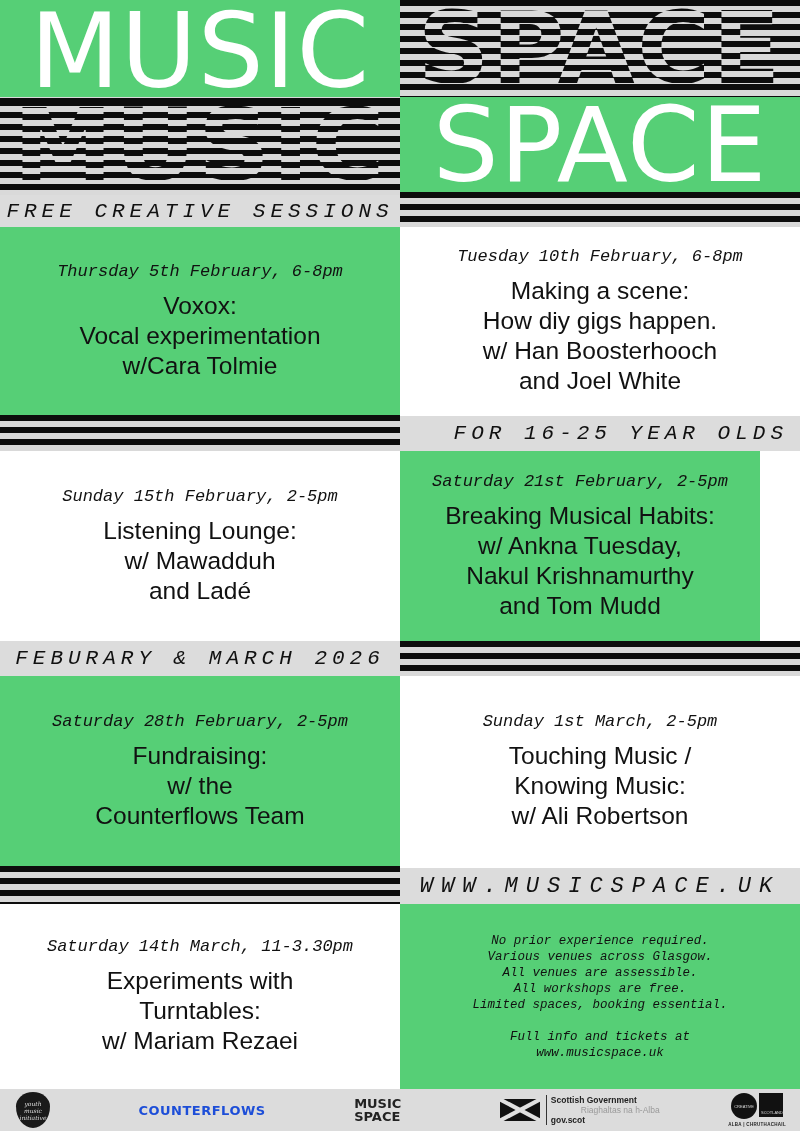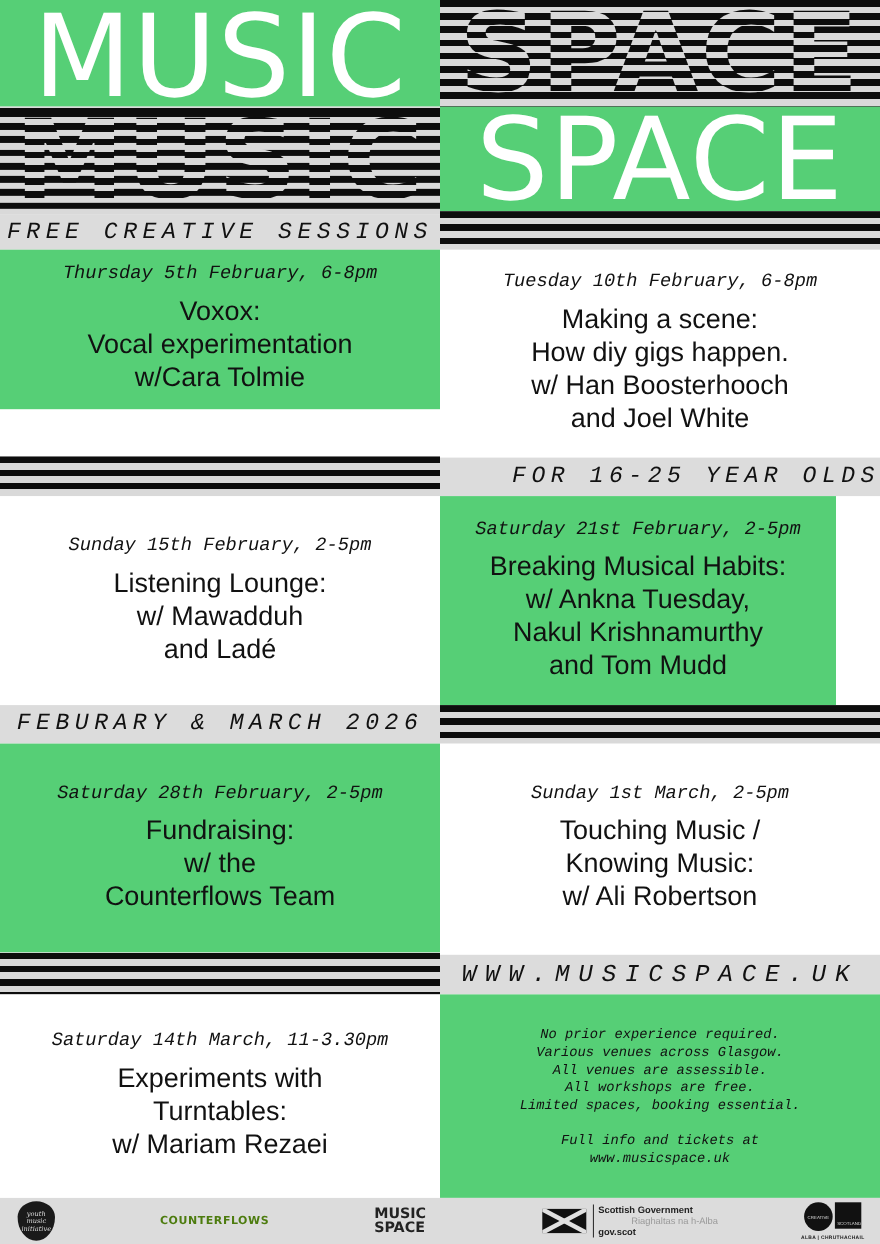--- a/index.html
+++ b/index.html
@@ -98,22 +98,22 @@
     padding: 0 14px 0 16px;
   }
   .footer .logo { display: flex; align-items: center; }
   .pick {
     width: 34px; height: 36px; background: #1a1a1a;
     border-radius: 50% 50% 50% 50% / 40% 40% 60% 60%;
     color: #ddd; font-size: 6px; display: flex; align-items: center; justify-content: center;
     font-family: "DejaVu Serif", serif; font-style: italic; text-align: center; line-height: 7px;
   }
   .counterflows {
-    font-family: "DejaVu Sans", sans-serif; font-weight: bold; font-size: 10px;
-    letter-spacing: 0.5px; color: #4d7c0f;
+    font-family: "DejaVu Sans", sans-serif; font-weight: bold; font-size: 13px;
+    letter-spacing: 0.5px; color: #1d4ed8;
   }
   .ms-mini {
     font-family: "DejaVu Sans", sans-serif; font-weight: bold; font-size: 13px; line-height: 13px;
     color: #222; letter-spacing: 0px; text-align: left;
   }
   .scotgov { display: flex; align-items: center; gap: 6px; }
   .saltire { width: 40px; height: 22px; background: #111; position: relative; overflow: hidden; }
   .saltire::before, .saltire::after {
     content: ""; position: absolute; left: -6px; top: 9px; width: 52px; height: 4px; background: #e0e0e0;
   }
@@ -147,40 +147,40 @@
 </div>
 <div class="abs green big-word" style="left:400px;top:97px;width:400px;height:95px;">
   <span>SPACE</span>
 </div>
 
 <div class="abs grey label" style="left:0;top:195px;width:400px;height:32px;font-family:Liberation Mono, monospace;">
   <span>FREE CREATIVE SESSIONS</span>
 </div>
 <div class="abs stripes" style="left:400px;top:192px;width:400px;height:35px;"></div>
 
-<div class="abs green cell" style="left:0;top:227px;width:400px;height:145px;">
+<div class="abs green cell" style="left:0;top:227px;width:400px;height:188px;">
   <div class="date">Thursday 5th February, 6-8pm</div>
   <div class="title">
     <div>Voxox:</div>
     <div>Vocal experimentation</div>
     <div>w/Cara Tolmie</div>
   </div>
 </div>
 <div class="abs white cell" style="left:400px;top:227px;width:400px;height:188px;">
   <div class="date">Tuesday 10th February, 6-8pm</div>
   <div class="title">
     <div>Making a scene:</div>
     <div>How diy gigs happen.</div>
     <div>w/ Han Boosterhooch</div>
     <div>and Joel White</div>
   </div>
 </div>
 
 <div class="abs stripes" style="left:0;top:415px;width:400px;height:36px;"></div>
-<div class="abs grey label" style="left:400px;top:416px;width:400px;height:35px;justify-content:flex-end;padding-right:0;">
+<div class="abs grey label" style="left:400px;top:416px;width:400px;height:35px;justify-content:flex-end;padding-right:12px;">
   <span>FOR 16-25 YEAR OLDS</span>
 </div>
 
 <div class="abs white cell" style="left:0;top:451px;width:400px;height:190px;">
   <div class="date">Sunday 15th February, 2-5pm</div>
   <div class="title">
     <div>Listening Lounge:</div>
     <div>w/ Mawadduh</div>
     <div>and Ladé</div>
   </div>

